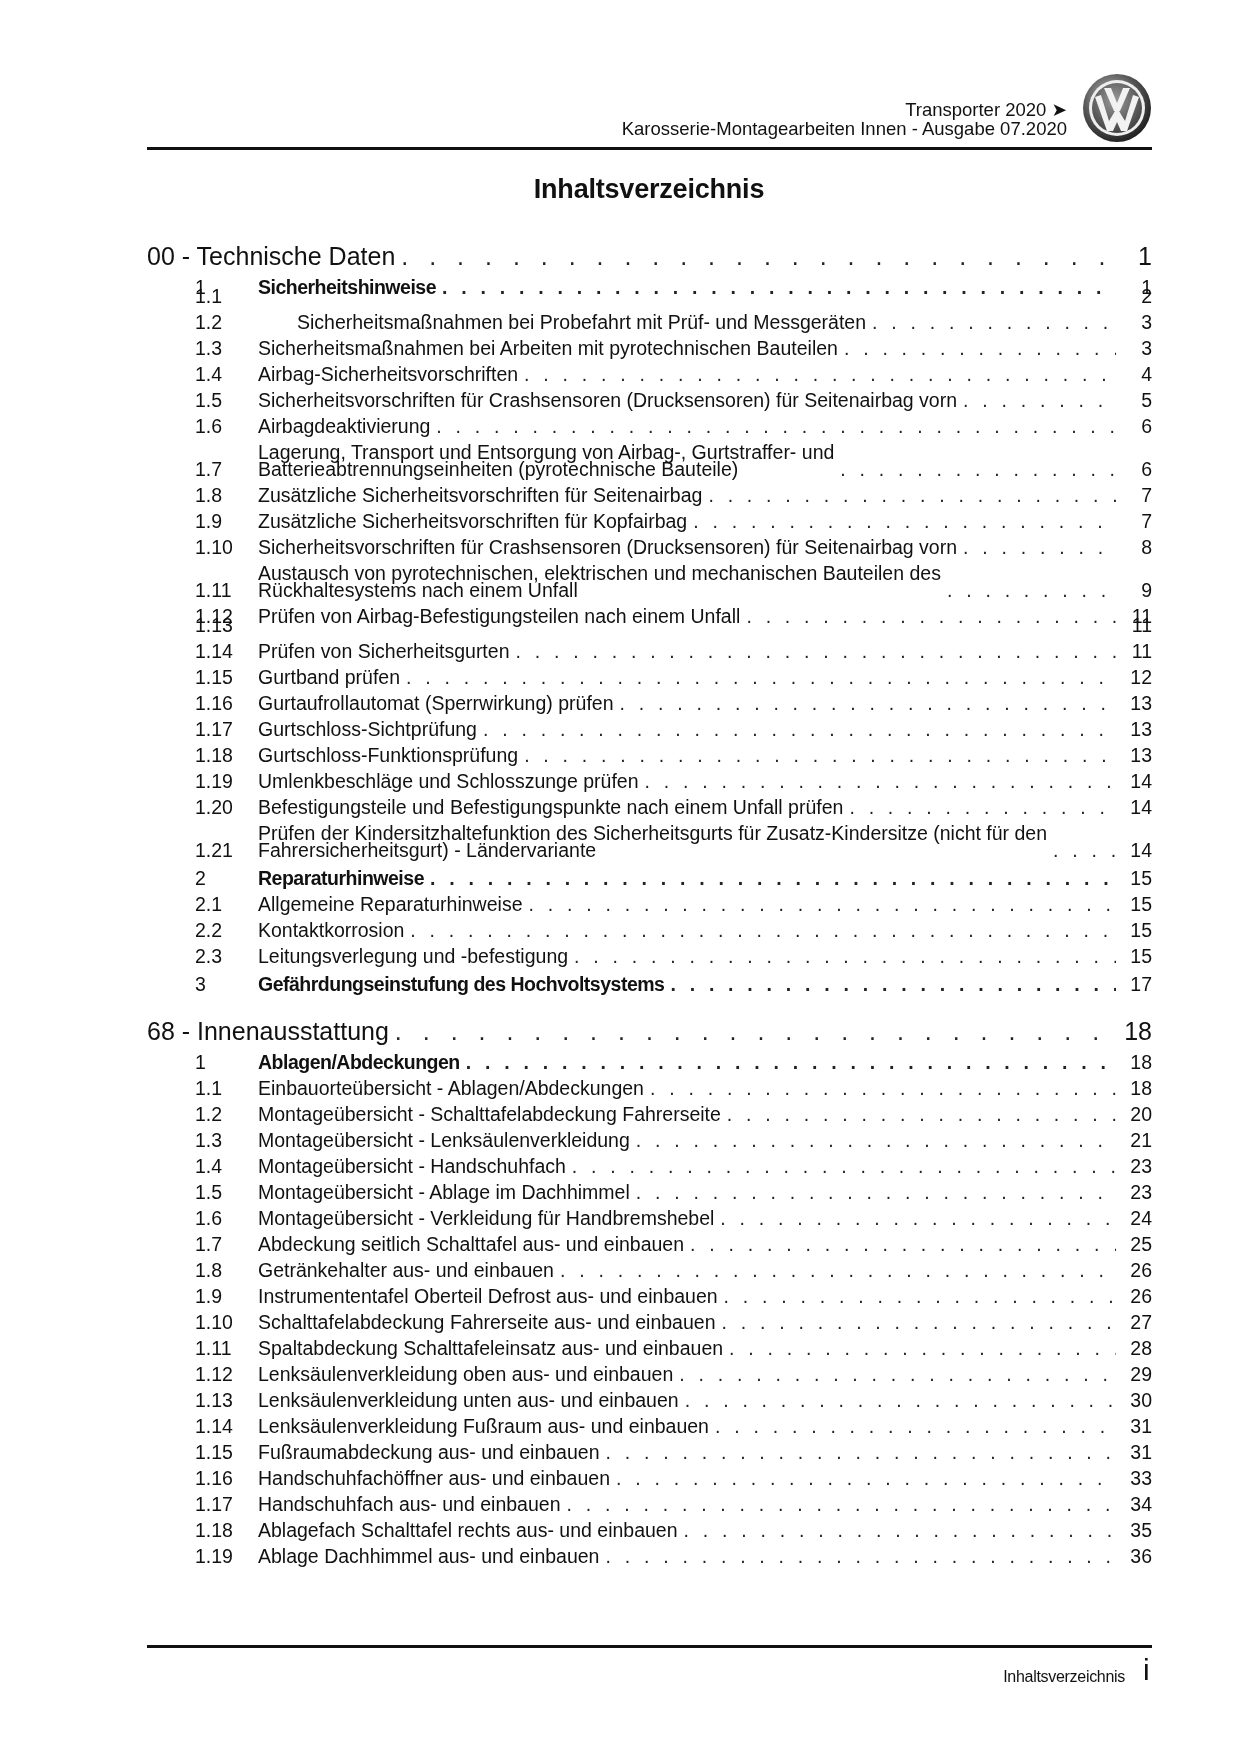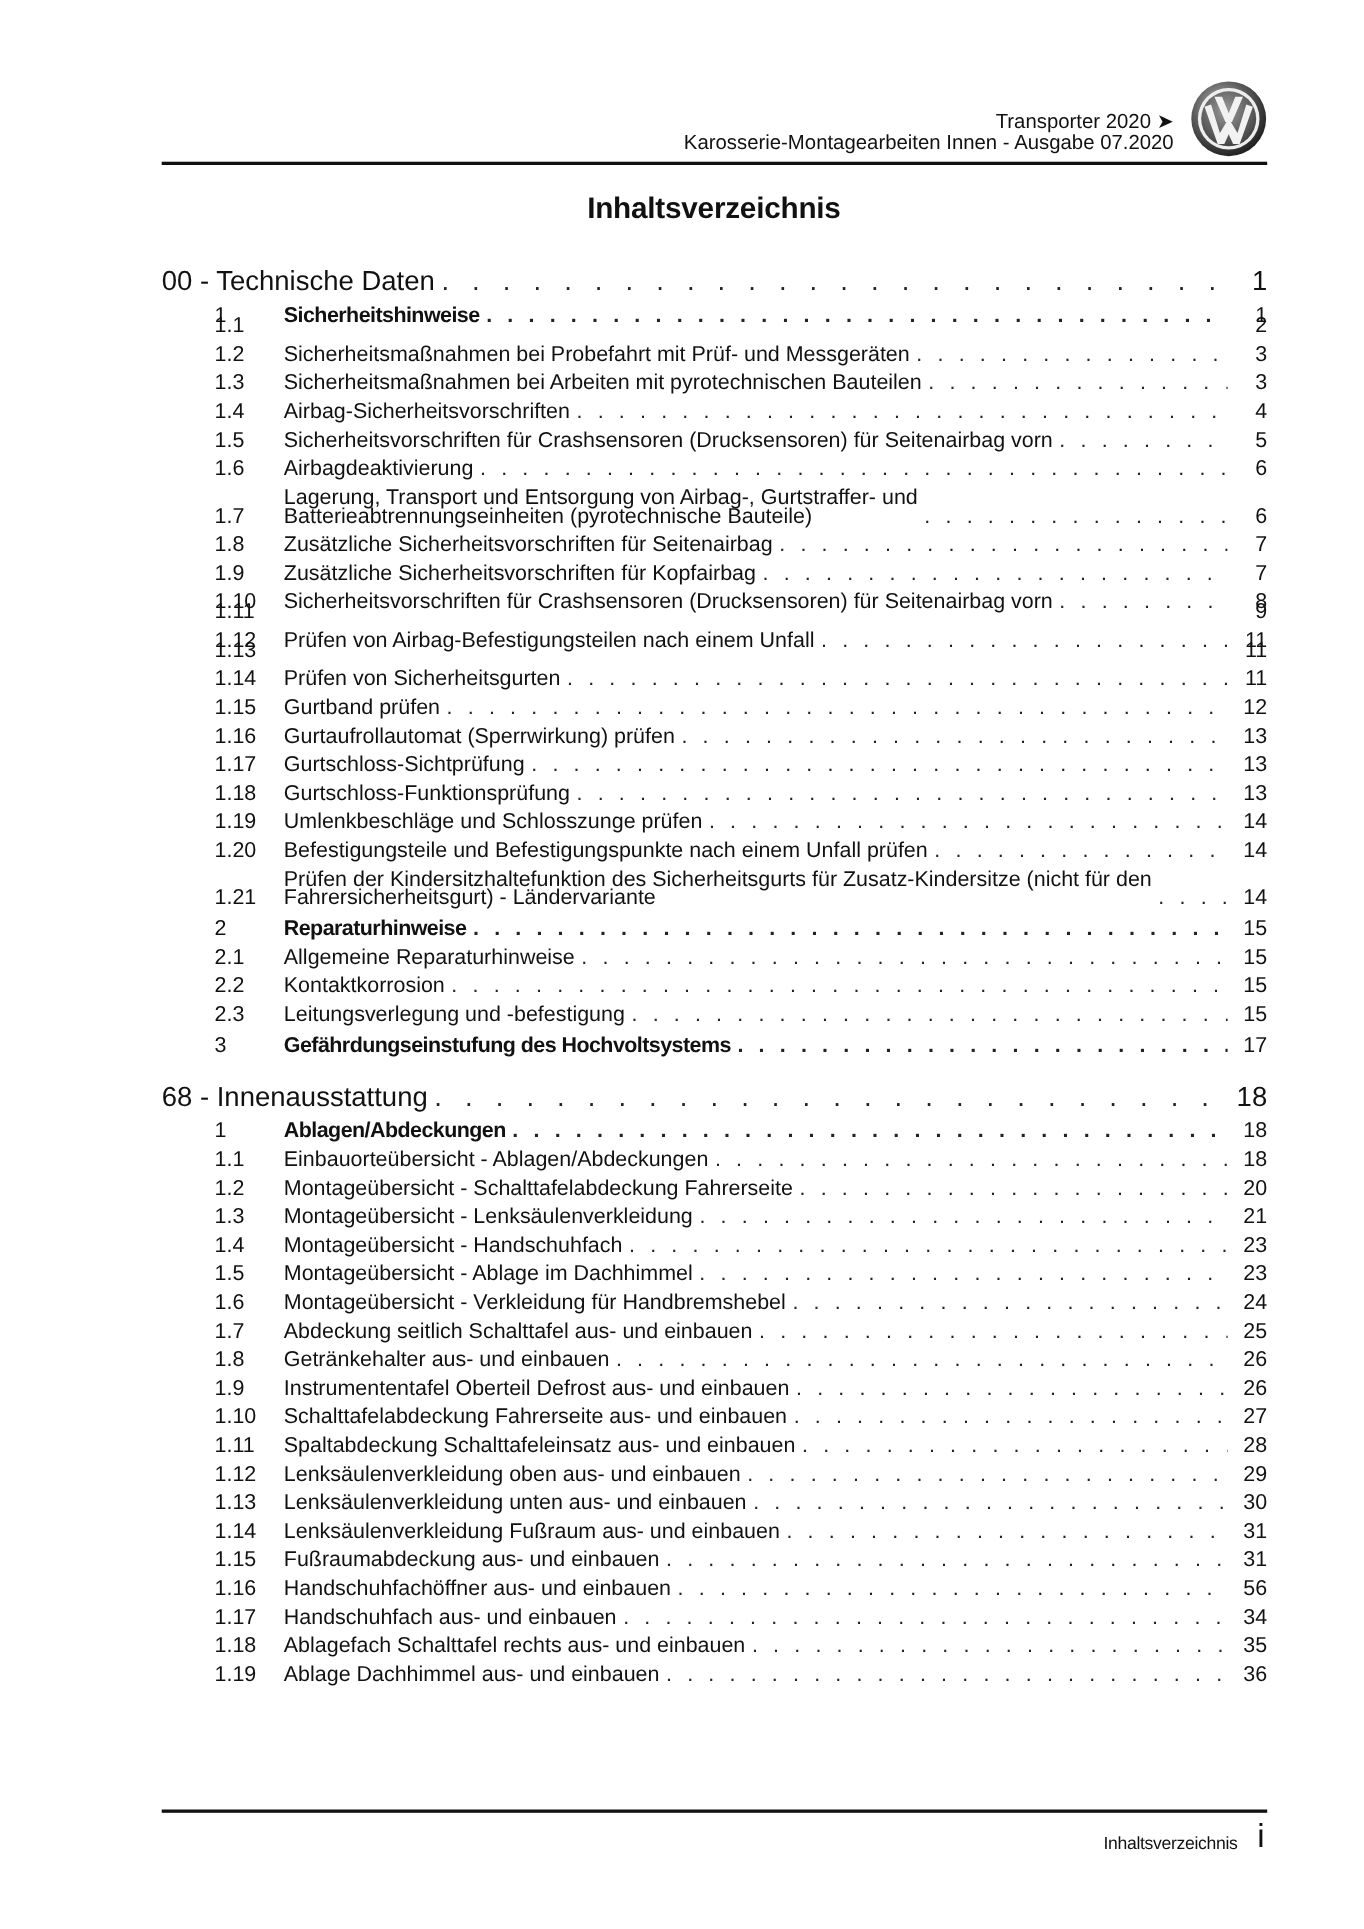--- a/index.html
+++ b/index.html
@@ -83,21 +83,21 @@
       </div>
       <span class="page">1</span>
     </div>
     <div class="row item">
       <span class="num">1.1</span>
       <span class="page">2</span>
     </div>
     <div class="row item">
       <span class="num">1.2</span>
       <div class="body">
-        <span class="title single" style="white-space: nowrap;">Sicherheitsmaßnahmen bei Probefahrt mit Prüf- und Messgeräten</span>
+        <span class="title single" style="white-space: nowrap; margin-left: 39px;">Sicherheitsmaßnahmen bei Probefahrt mit Prüf- und Messgeräten</span>
         <span class="leader"></span>
       </div>
       <span class="page">3</span>
     </div>
     <div class="row item">
       <span class="num">1.3</span>
       <div class="body">
         <span class="title single" style="white-space: nowrap;">Sicherheitsmaßnahmen bei Arbeiten mit pyrotechnischen Bauteilen</span>
         <span class="leader"></span>
       </div>
@@ -155,20 +155,25 @@
     <div class="row item">
       <span class="num">1.10</span>
       <div class="body">
         <span class="title single" style="white-space: nowrap;">Sicherheitsvorschriften für Crashsensoren (Drucksensoren) für Seitenairbag vorn</span>
         <span class="leader"></span>
       </div>
       <span class="page">8</span>
     </div>
     <div class="row item">
       <span class="num">1.11</span>
+      <div class="body">
+        <span class="title" style="white-space: pre-line;">Austausch von pyrotechnischen, elektrischen und mechanischen Bauteilen des
+Rückhaltesystems nach einem Unfall</span>
+        <span class="leader"></span>
+      </div>
       <span class="page">9</span>
     </div>
     <div class="row item">
       <span class="num">1.12</span>
       <div class="body">
         <span class="title single" style="white-space: nowrap;">Prüfen von Airbag-Befestigungsteilen nach einem Unfall</span>
         <span class="leader"></span>
       </div>
       <span class="page">11</span>
     </div>
@@ -415,21 +420,21 @@
         <span class="leader"></span>
       </div>
       <span class="page">31</span>
     </div>
     <div class="row item">
       <span class="num">1.16</span>
       <div class="body">
         <span class="title single" style="white-space: nowrap;">Handschuhfachöffner aus- und einbauen</span>
         <span class="leader"></span>
       </div>
-      <span class="page">56</span>
+      <span class="page">33</span>
     </div>
     <div class="row item">
       <span class="num">1.17</span>
       <div class="body">
         <span class="title single" style="white-space: nowrap;">Handschuhfach aus- und einbauen</span>
         <span class="leader"></span>
       </div>
       <span class="page">34</span>
     </div>
     <div class="row item">

